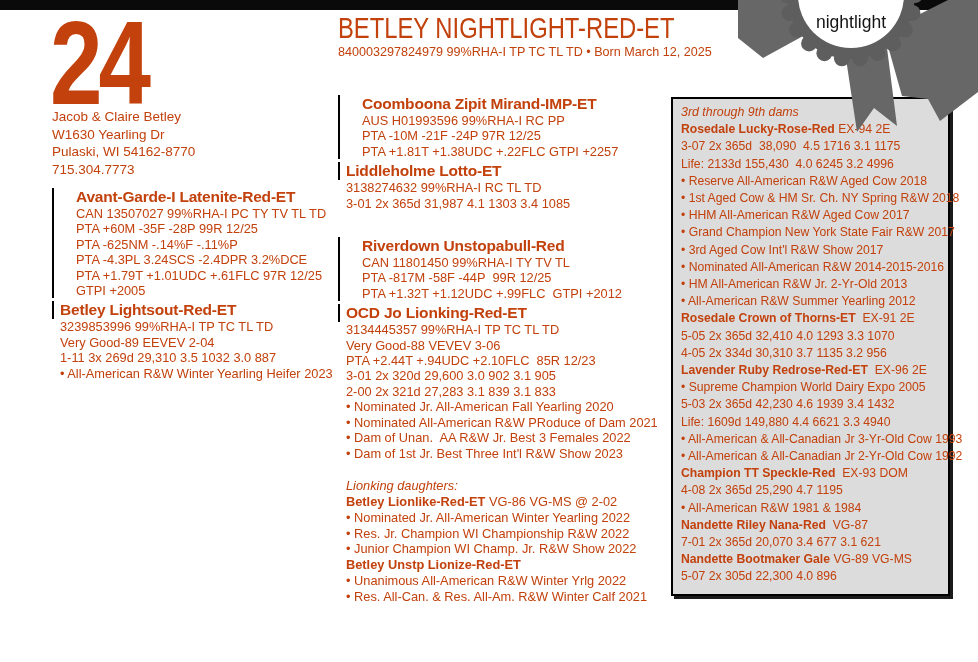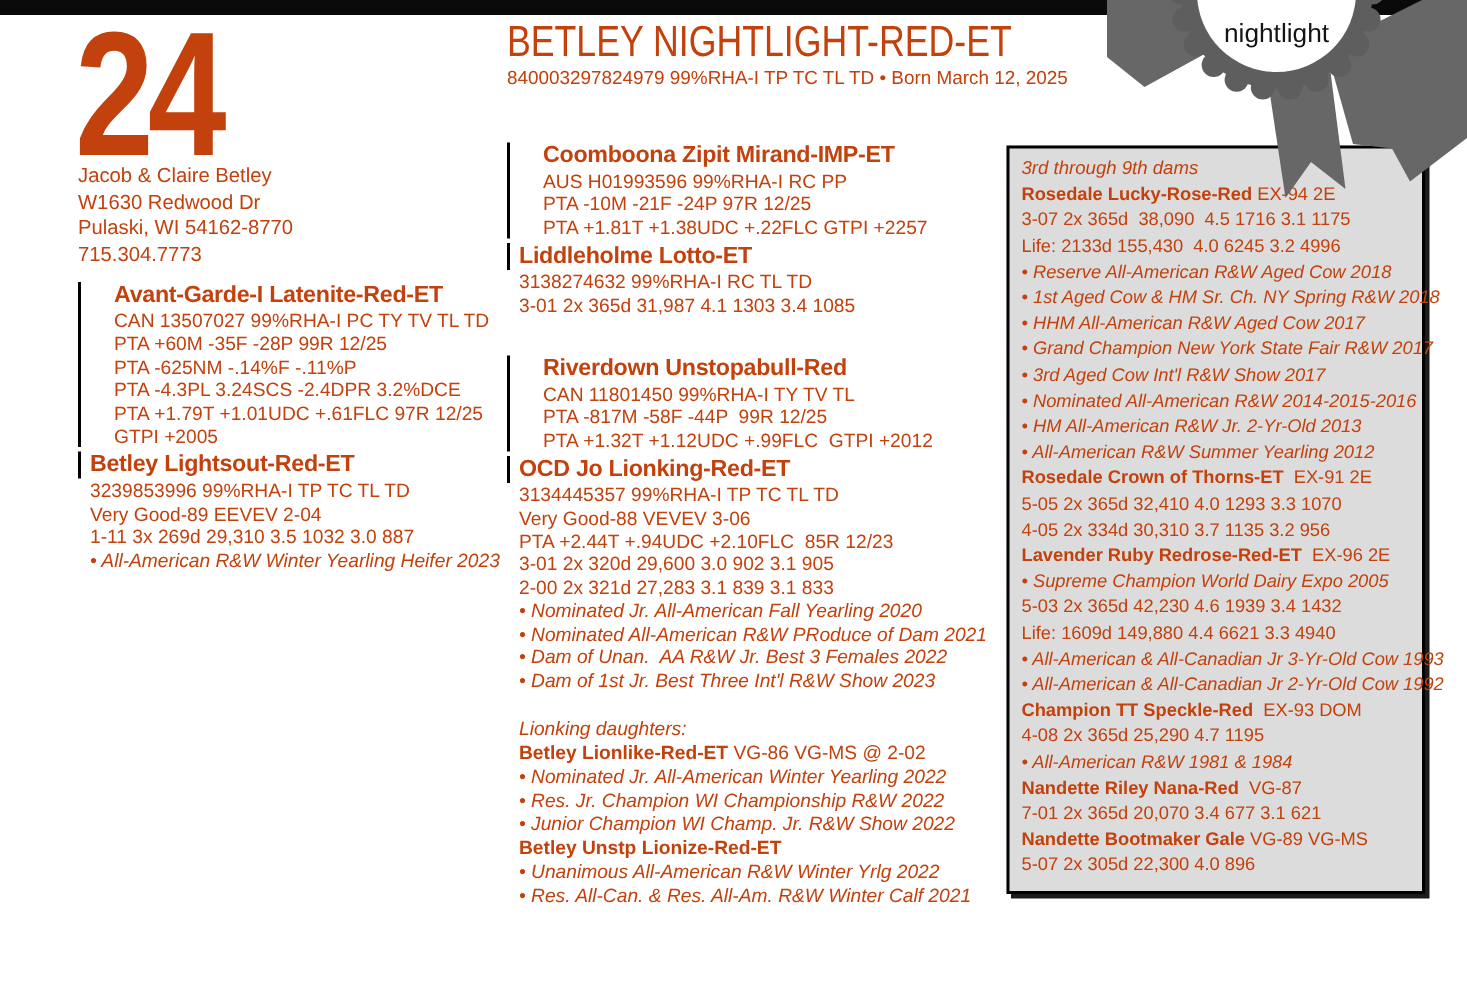--- a/index.html
+++ b/index.html
@@ -11,21 +11,21 @@
   .consignor{position:absolute;left:52px;top:108px;font-size:13.5px;line-height:17.5px;}
   .title-area{position:absolute;left:338px;top:13px;width:420px;}
   .title{font-size:29px;line-height:30px;white-space:nowrap;transform:scaleX(.82);transform-origin:0 0;
          letter-spacing:0;font-weight:400;}
   .subtitle{font-size:12.6px;margin-top:2px;white-space:nowrap;}
   .col{position:absolute;}
   .col-left{left:52px;top:188px;width:286px;}
   .col-mid{left:338px;top:95px;width:330px;}
   .ped-name{font-size:15.5px;font-weight:700;line-height:18px;letter-spacing:-.2px;white-space:nowrap;}
   .ln{font-size:12.8px;line-height:15.4px;white-space:pre;}
-  .ln[data-k="blt"]{font-style:italic;}
+  .ln[data-k="blt"]{}
   .ln b{font-weight:700;}
   .ped-pair{margin-bottom:13px;}
   .ped-pair .sire{border-left:2px solid #000;padding-left:22px;}
   .ped-pair .dam{padding-left:8px;margin-top:3px;}
   .ped-pair .dam .ped-name{border-left:2px solid #000;padding-left:6px;margin-left:-8px;}
   .pair2{margin-top:26px;}
   .daughters{margin-top:17px;padding-left:8px;}
   .daughters .sec-head{font-style:italic;font-size:12.8px;line-height:16px;}
   .daughters .ln{line-height:15.8px;}
   .dams-box{position:absolute;left:671px;top:97px;width:279px;box-sizing:border-box;
@@ -40,21 +40,21 @@
 <body>
 
 <div class="page">
 
   <div class="topbar"></div>
 
   <div class="lot">24</div>
 
   <div class="consignor">
     <div>Jacob &amp; Claire Betley</div>
-    <div>W1630 Redwood Dr</div>
+    <div>W1630 Yearling Dr</div>
     <div>Pulaski, WI 54162-8770</div>
     <div>715.304.7773</div>
   </div>
 
   <div class="title-area">
     <div class="title">BETLEY NIGHTLIGHT-RED-ET</div>
     <div class="subtitle">840003297824979 99%RHA-I TP TC TL TD •  Born March 12, 2025</div>
   </div>
 
   <div class="col col-left">

